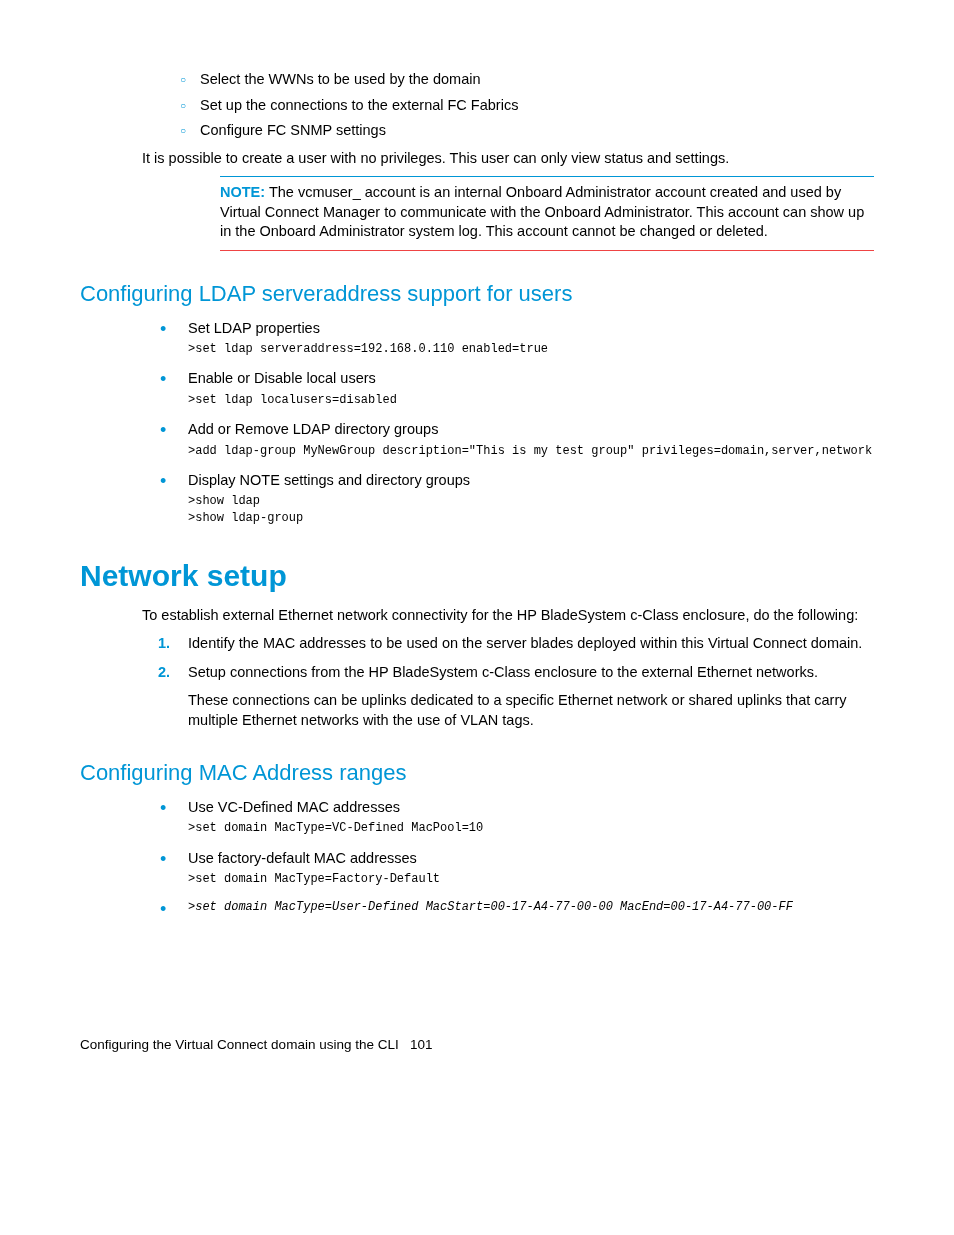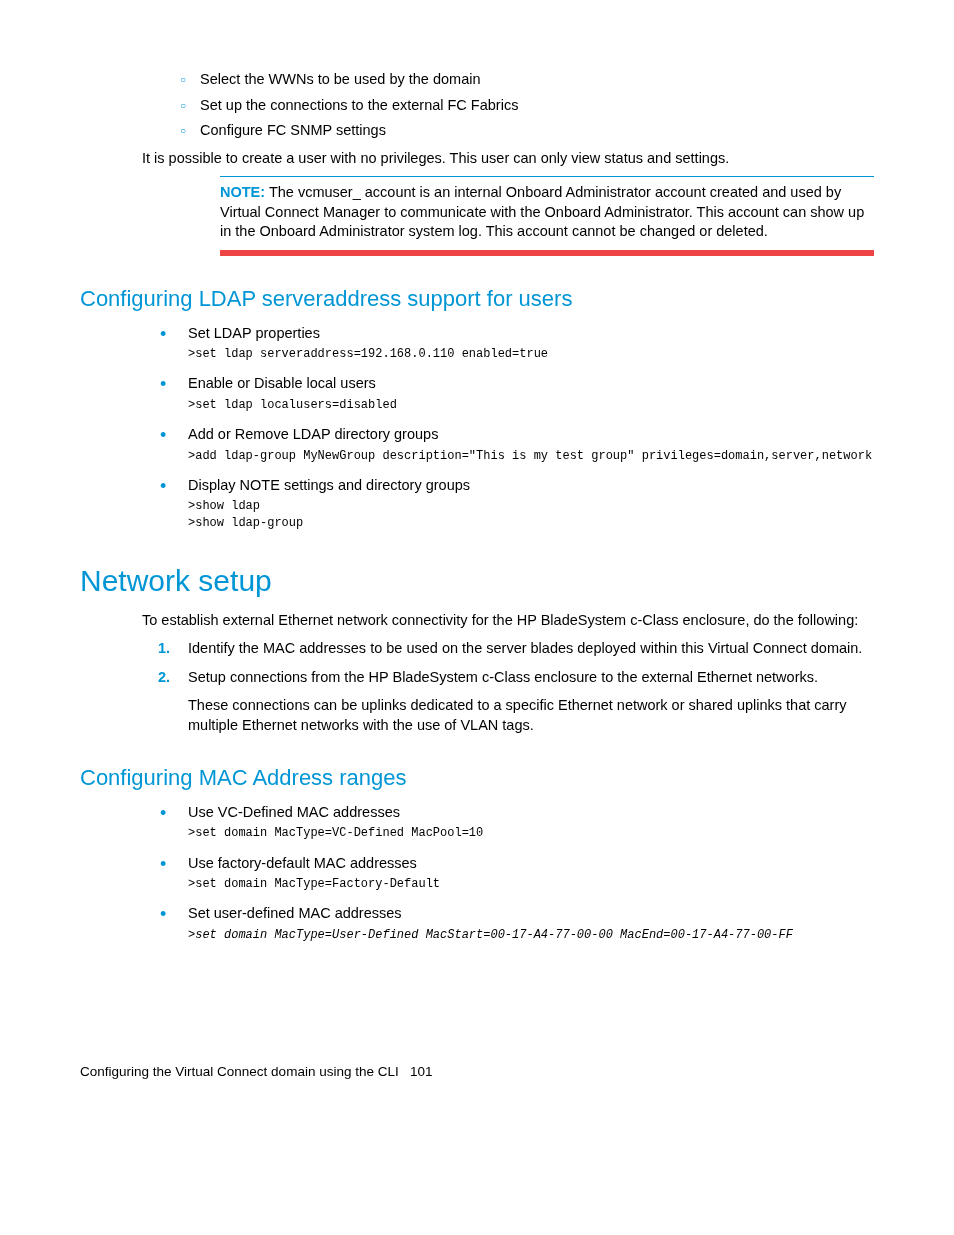--- a/index.html
+++ b/index.html
@@ -28,37 +28,37 @@
     margin-right: 14px;
     margin-top: 3px;
     flex-shrink: 0;
   }
   .body-para {
     margin: 6px 0 8px 62px;
   }
   .note-box {
     margin: 6px 0 18px 140px;
     border-top: 1px solid #0096d6;
-    border-bottom: 6px solid #ef4444;
+    border-bottom: 1px solid #ef4444;
     padding: 6px 0 8px 0;
   }
   .note-label {
     color: #0096d6;
     font-weight: bold;
   }
   h2.h2 {
     font-family: Arial, Helvetica, sans-serif;
     font-weight: normal;
     color: #0096d6;
     font-size: 22px;
     margin: 28px 0 10px 0;
   }
   h1.h1 {
     font-family: Arial, Helvetica, sans-serif;
-    font-weight: normal;
+    font-weight: bold;
     color: #0096d6;
     font-size: 30px;
     margin: 30px 0 10px 0;
   }
   ul.bullets {
     list-style: none;
     padding: 0;
     margin: 0 0 0 78px;
   }
   ul.bullets > li {
@@ -170,20 +170,19 @@
 <ul class="bullets">
   <li>
     <div>Use VC-Defined MAC addresses</div>
     <div class="code" style="white-space: pre-line;">&gt;set domain MacType=VC-Defined MacPool=10</div>
   </li>
   <li>
     <div>Use factory-default MAC addresses</div>
     <div class="code" style="white-space: pre-line;">&gt;set domain MacType=Factory-Default</div>
   </li>
   <li>
-    <div>Set user-defined MAC addresses</div>
     <div class="code" style="white-space: pre-line; font-style: italic;">&gt;set domain MacType=User-Defined MacStart=00-17-A4-77-00-00 MacEnd=00-17-A4-77-00-FF</div>
   </li>
 </ul>
 
 <div class="footer">
   <span>Configuring the Virtual Connect domain using the CLI</span>&nbsp;&nbsp;&nbsp;<span>101</span>
 </div>
 
 </body></html>

